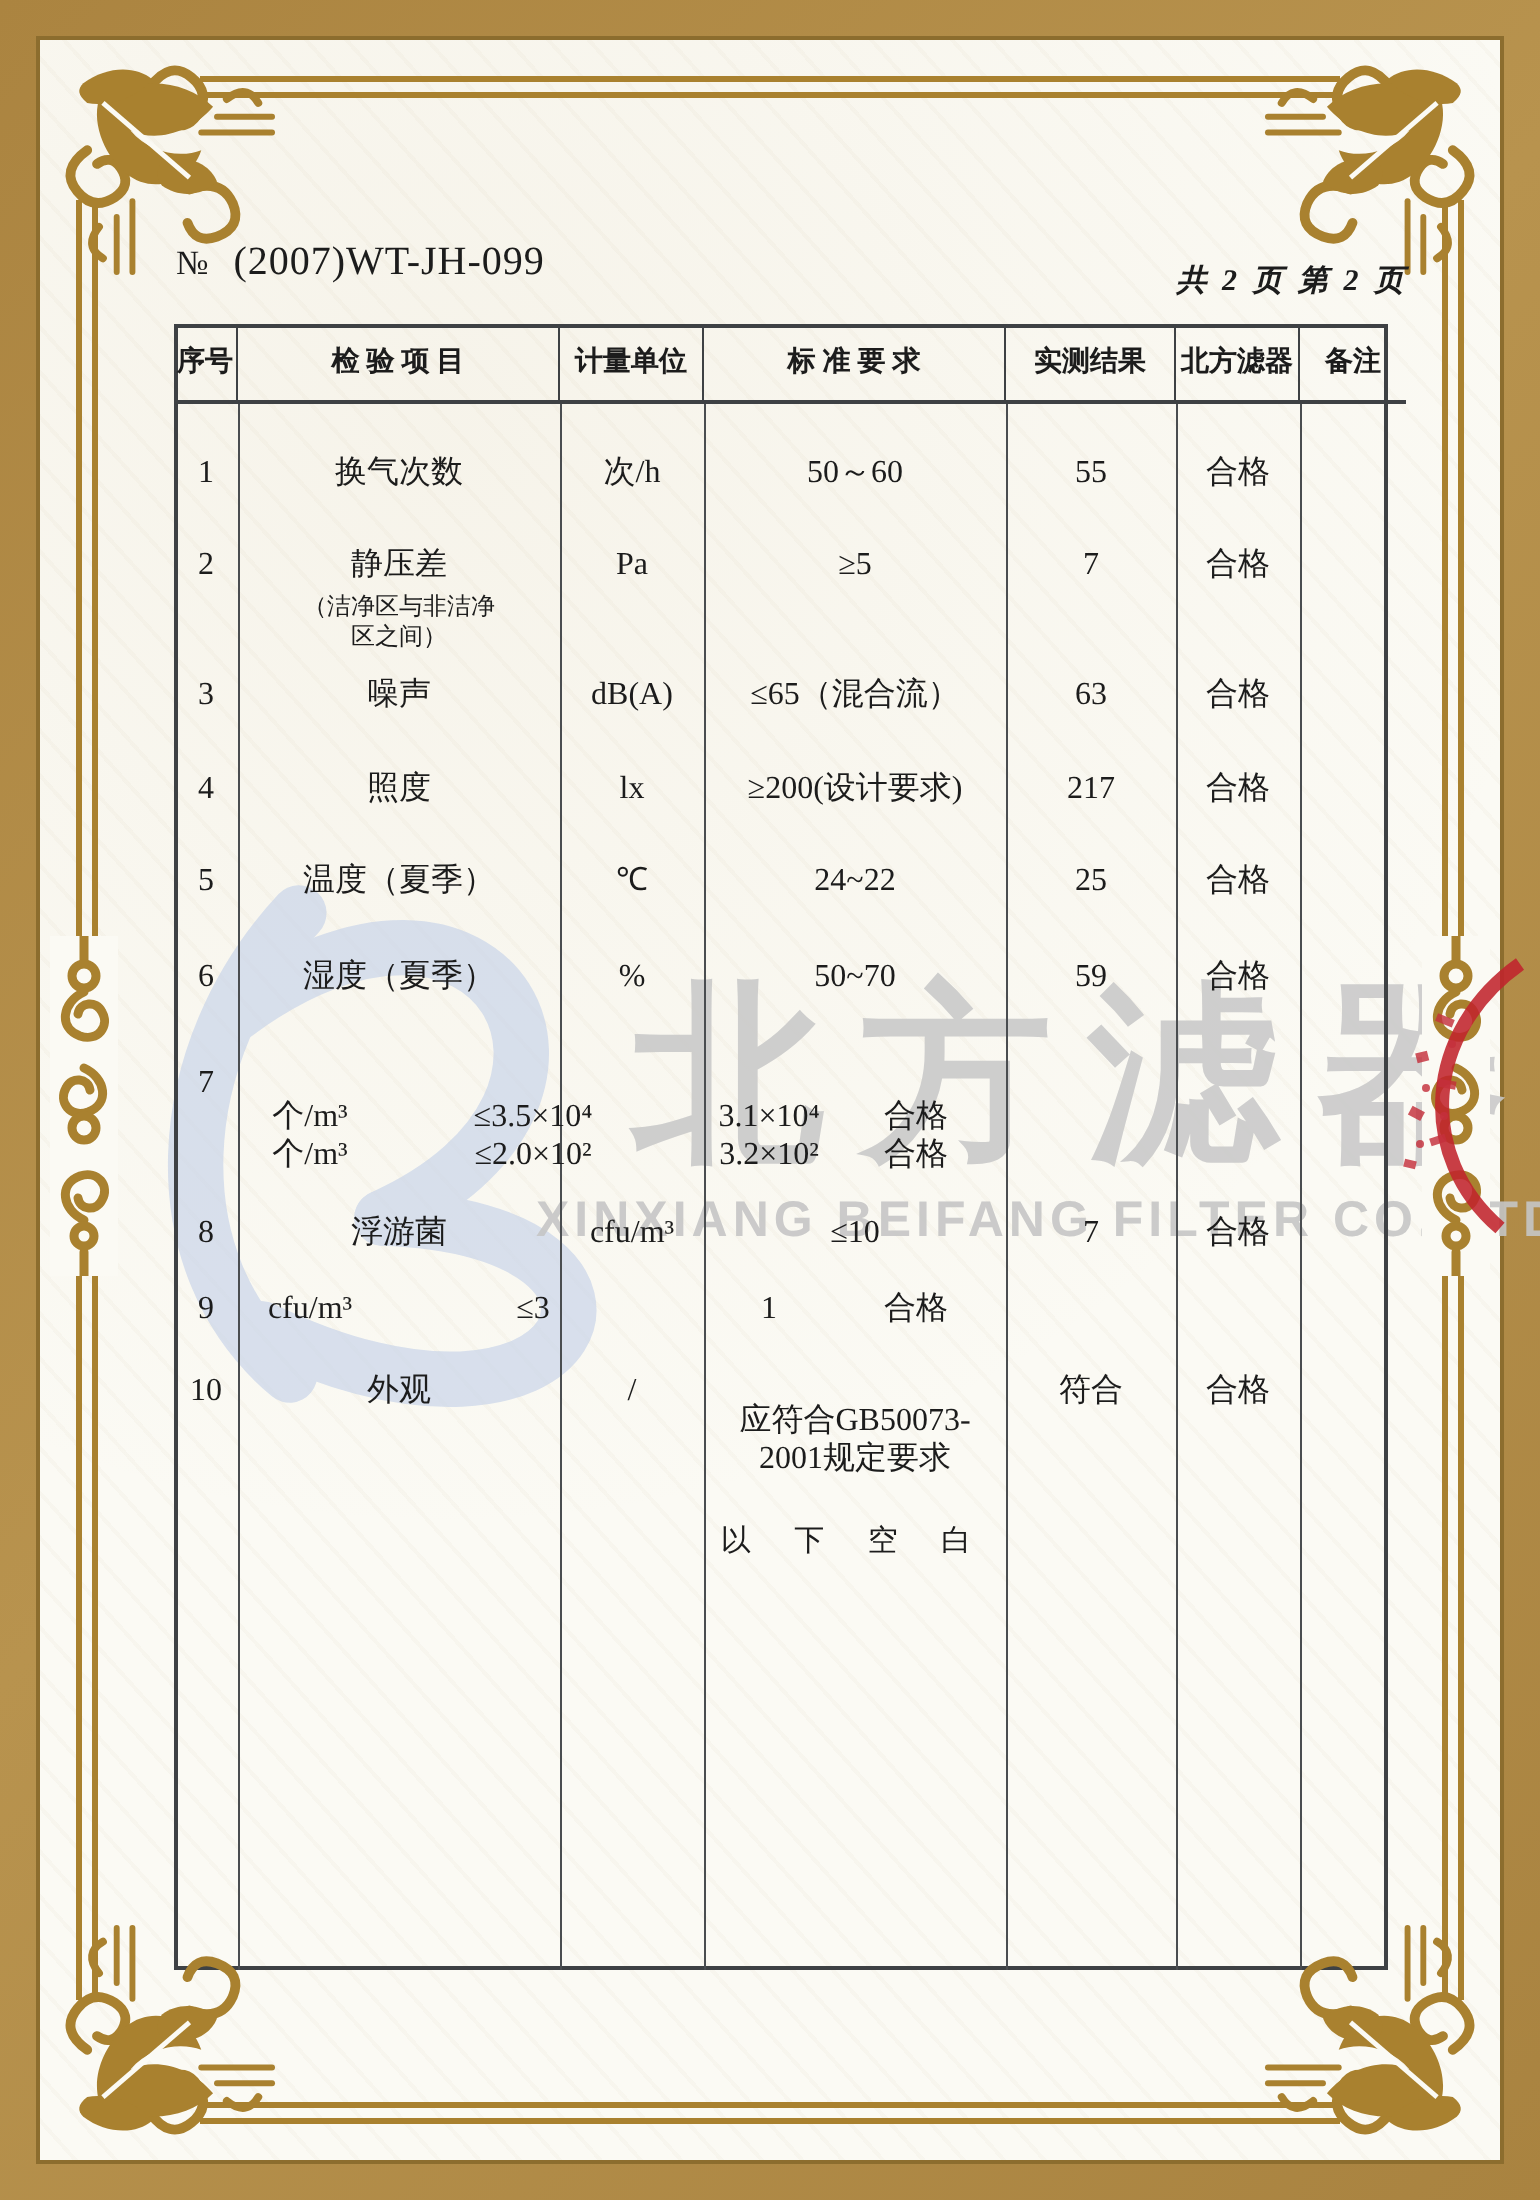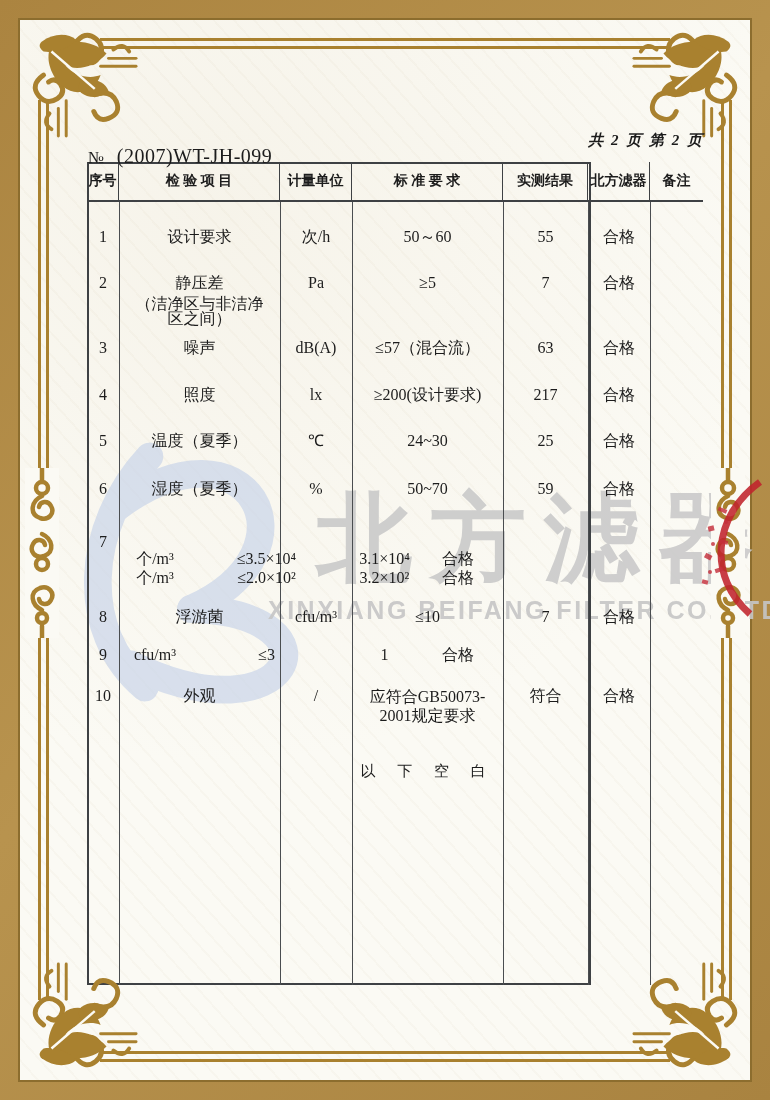--- a/index.html
+++ b/index.html
@@ -27,50 +27,50 @@
   .corner{position:absolute;width:118px;height:118px;z-index:4;}
   .tl{left:20px;top:20px;}
   .tr{right:20px;top:20px;transform:scaleX(-1);}
   .bl{left:20px;bottom:20px;transform:scaleY(-1);}
   .br{right:20px;bottom:20px;transform:scale(-1,-1);}
   .sidescroll{position:absolute;width:34px;height:170px;z-index:4;}
   .ss-left{left:25px;top:468px;}
   .ss-right{right:25px;top:468px;}
 
   
-  .docno{position:absolute;left:88px;top:145px;z-index:5;font-size:20px;letter-spacing:.5px;}
+  .docno{position:absolute;left:88px;top:120px;z-index:5;font-size:20px;letter-spacing:.5px;}
   .docno .nolbl{font-size:17px;margin-right:12px;}
   .pageinfo{position:absolute;left:500px;top:131px;width:204px;text-align:right;
     font-size:15px;font-weight:bold;letter-spacing:2px;z-index:5;font-style:italic;}
 
   
   .wm-logo{position:absolute;left:50px;top:438px;width:282px;height:268px;z-index:1;opacity:.8;}
   .wm-cjk{position:absolute;left:316px;top:488px;z-index:1;
     font-family:"Liberation Sans", sans-serif;font-weight:bold;
     font-size:96px;line-height:100px;letter-spacing:18px;color:#c9c9c9;opacity:.88;white-space:nowrap;}
   .wm-latin{position:absolute;left:268px;top:596px;z-index:1;
     font-family:"Liberation Sans", sans-serif;font-weight:bold;
     font-size:25px;letter-spacing:2.5px;color:#c6c6c6;opacity:.9;white-space:nowrap;}
   .stamp{position:absolute;left:688px;top:478px;width:80px;height:140px;z-index:6;}
 
   
-  .rtable{position:absolute;left:87px;top:162px;width:504px;height:823px;z-index:2;}
+  .rtable{position:absolute;left:87px;top:162px;width:607px;height:823px;z-index:2;}
   .rt-border{position:absolute;inset:0;border:2px solid #3e4144;}
   .thead{position:absolute;left:0;top:0;width:616px;height:40px;display:flex;
     border-bottom:2px solid #3e4144;box-sizing:border-box;}
   .th{display:flex;align-items:center;justify-content:center;
     font-size:14px;font-weight:bold;box-sizing:border-box;border-right:1px solid #3e4144;}
   .th:last-child{border-right:none;}
   .tbody{position:absolute;left:0;top:40px;width:616px;height:783px;}
   .vline{position:absolute;top:0;bottom:0;width:1px;background:#4a4d50;}
   .c1{width:32px;} .c2{width:161px;} .c3{width:72px;} .c4{width:151px;} .c5{width:85px;} .c6{width:62px;} .c7{width:53px;text-align:center;}
   .trow{position:absolute;left:0;width:616px;display:flex;align-items:flex-start;}
   .cell{box-sizing:border-box;text-align:center;font-size:16px;line-height:26px;}
   .stack{display:flex;flex-direction:column;align-items:center;}
-  .subnote{font-size:16px;line-height:15px;}
+  .subnote{font-size:12px;line-height:15px;}
   .dual{font-size:16px;line-height:19px;}
   .spacer20{height:20px;}
   .blanknote{letter-spacing:9px;font-size:15px;}
 </style>
 </head>
 <body>
 
 <div class="page">
   <div class="paper"></div>
 
@@ -234,21 +234,21 @@
     <div class="tbody">
       <div class="vline" style="left:32px"></div>
       <div class="vline" style="left:193px"></div>
       <div class="vline" style="left:265px"></div>
       <div class="vline" style="left:416px"></div>
       <div class="vline" style="left:501px"></div>
       <div class="vline" style="left:563px"></div>
 
       <div class="trow" style="top:22px">
         <div class="cell c1">1</div>
-        <div class="cell c2">设计要求</div>
+        <div class="cell c2">换气次数</div>
         <div class="cell c3">次/h</div>
         <div class="cell c4">50～60</div>
         <div class="cell c5">55</div>
         <div class="cell c6">合格</div>
         <div class="cell c7"></div>
       </div>
 
       <div class="trow" style="top:68px">
         <div class="cell c1">2</div>
         <div class="cell c2 stack">
@@ -260,41 +260,41 @@
         <div class="cell c4">≥5</div>
         <div class="cell c5">7</div>
         <div class="cell c6">合格</div>
         <div class="cell c7"></div>
       </div>
 
       <div class="trow" style="top:133px">
         <div class="cell c1">3</div>
         <div class="cell c2">噪声</div>
         <div class="cell c3">dB(A)</div>
-        <div class="cell c4">≤57（混合流）</div>
+        <div class="cell c4">≤65（混合流）</div>
         <div class="cell c5">63</div>
         <div class="cell c6">合格</div>
         <div class="cell c7"></div>
       </div>
 
       <div class="trow" style="top:180px">
         <div class="cell c1">4</div>
         <div class="cell c2">照度</div>
         <div class="cell c3">lx</div>
         <div class="cell c4">≥200(设计要求)</div>
         <div class="cell c5">217</div>
         <div class="cell c6">合格</div>
         <div class="cell c7"></div>
       </div>
 
       <div class="trow" style="top:226px">
         <div class="cell c1">5</div>
         <div class="cell c2">温度（夏季）</div>
         <div class="cell c3">℃</div>
-        <div class="cell c4">24~30</div>
+        <div class="cell c4">24~22</div>
         <div class="cell c5">25</div>
         <div class="cell c6">合格</div>
         <div class="cell c7"></div>
       </div>
 
       <div class="trow" style="top:274px">
         <div class="cell c1">6</div>
         <div class="cell c2">湿度（夏季）</div>
         <div class="cell c3">%</div>
         <div class="cell c4">50~70</div>
@@ -345,21 +345,21 @@
         <div class="cell c5">1</div>
         <div class="cell c6">合格</div>
         <div class="cell c7"></div>
       </div>
 
       <div class="trow" style="top:481px">
         <div class="cell c1">10</div>
         <div class="cell c2">外观</div>
         <div class="cell c3">/</div>
         <div class="cell c4 stack">
-          <div class="dual" style="margin-top:4px">应符合GB50073-</div>
+          <div class="dual" style="margin-top:18px">应符合GB50073-</div>
           <div class="dual">2001规定要求</div>
         </div>
         <div class="cell c5">符合</div>
         <div class="cell c6">合格</div>
         <div class="cell c7"></div>
       </div>
 
       <div class="trow" style="top:556px">
         <div class="cell c1"></div>
         <div class="cell c2"></div>

